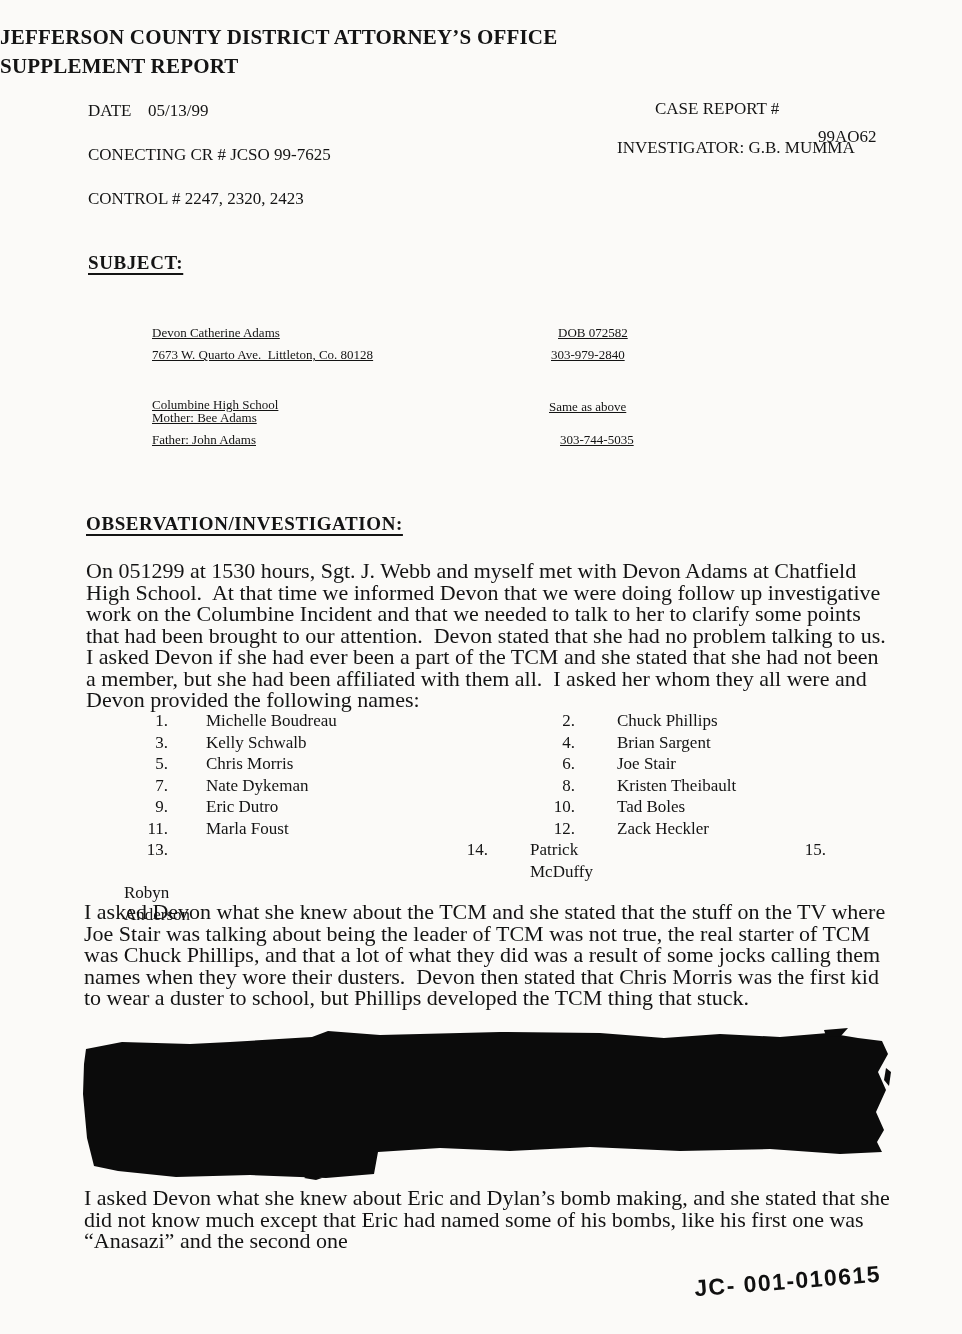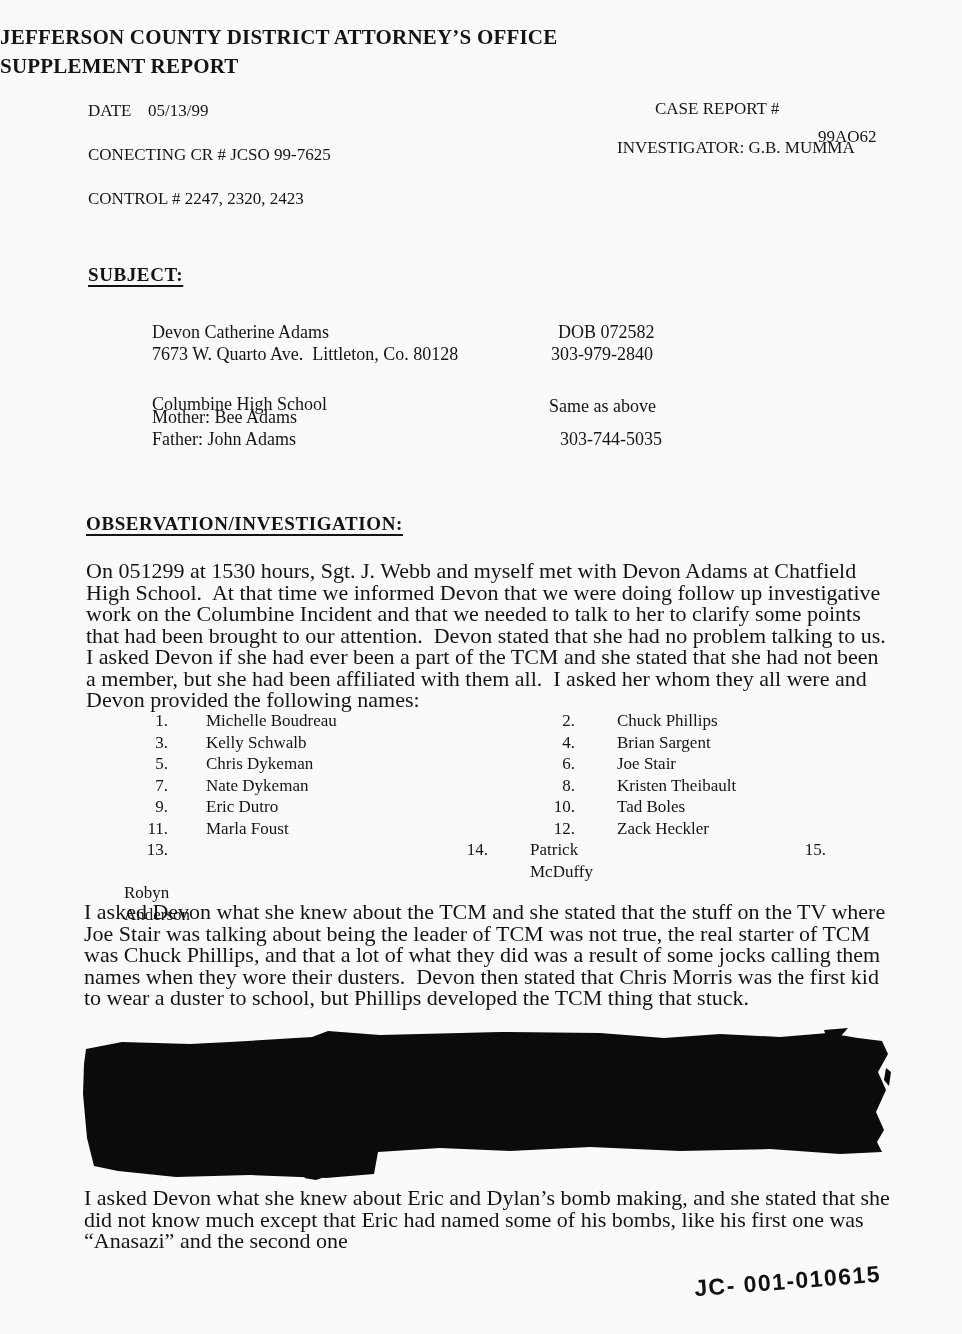--- a/index.html
+++ b/index.html
@@ -21,21 +21,21 @@
   .meta { font-size:17px; }
   .heading {
     font-weight:bold; font-size:19px; letter-spacing:0.6px;
     text-decoration:underline;
     text-decoration-thickness:2px;
     text-underline-offset:4px;
   }
   .body-par {
     font-size:22px; line-height:21.5px; width:806px;
   }
-  .subj-line { font-size:18px; line-height:21.5px; }
+  .subj-line { font-size:13px; line-height:21.5px;text-decoration:underline; }
   .roster {
     left:86px; top:710px; width:740px;
     display:grid;
     grid-template-columns:82px 320px 87px auto;
     font-size:17px; line-height:21.5px;
   }
   .roster .num { text-align:right; }
   .roster .nm  { padding-left:38px; }
   .roster .nm2 { padding-left:42px; }
   .redaction { left:80px; top:1028px; width:812px; height:152px; }
@@ -58,21 +58,21 @@
   <div class="abs meta txt" style="left:88px;  top:101px;text-align:right;">DATE</div>
   <div class="abs meta txt" style="left:148px; top:101px;">05/13/99</div>
   <div class="abs meta txt" style="left:655px; top:99px;">CASE REPORT #</div>
   <div class="abs meta txt" style="left:818px; top:99px;margin-top:28px;">99AO62</div>
 
   <div class="abs meta txt" style="left:88px;  top:145px;">CONECTING CR # JCSO 99-7625</div>
   <div class="abs meta txt" style="left:617px; top:138px;">INVESTIGATOR: G.B. MUMMA</div>
 
   <div class="abs meta txt" style="left:88px;  top:189px;">CONTROL # 2247, 2320, 2423</div>
 
-  <div class="abs heading txt" style="left:88px; top:264px;">SUBJECT:</div>
+  <div class="abs heading txt" style="left:88px; top:252px;">SUBJECT:</div>
 
   <div class="abs subj-line txt" style="left:152px; top:322px;">Devon Catherine Adams</div>
   <div class="abs subj-line txt" style="left:152px; top:344px;">7673 W. Quarto Ave.  Littleton, Co. 80128</div>
   <div class="abs subj-line txt" style="left:152px; top:366px;margin-top:28px;">Columbine High School</div>
 
   <div class="abs subj-line txt" style="left:558px; top:322px;">DOB 072582</div>
   <div class="abs subj-line txt" style="left:551px; top:344px;">303-979-2840</div>
 
   <div class="abs subj-line txt" style="left:152px; top:407px;">Mother: Bee Adams</div>
   <div class="abs subj-line txt" style="left:152px; top:429px;">Father: John Adams</div>
@@ -88,21 +88,21 @@
     <div class="nm  txt">Michelle Boudreau</div>
     <div class="num txt">2.</div>
     <div class="nm2 txt">Chuck Phillips</div>
 
     <div class="num txt">3.</div>
     <div class="nm  txt">Kelly Schwalb</div>
     <div class="num txt">4.</div>
     <div class="nm2 txt">Brian Sargent</div>
 
     <div class="num txt">5.</div>
-    <div class="nm  txt">Chris Dykeman</div>
+    <div class="nm  txt">Chris Morris</div>
     <div class="num txt">6.</div>
     <div class="nm2 txt">Joe Stair</div>
 
     <div class="num txt">7.</div>
     <div class="nm  txt">Nate Dykeman</div>
     <div class="num txt">8.</div>
     <div class="nm2 txt">Kristen Theibault</div>
 
     <div class="num txt">9.</div>
     <div class="nm  txt">Eric Dutro</div>

